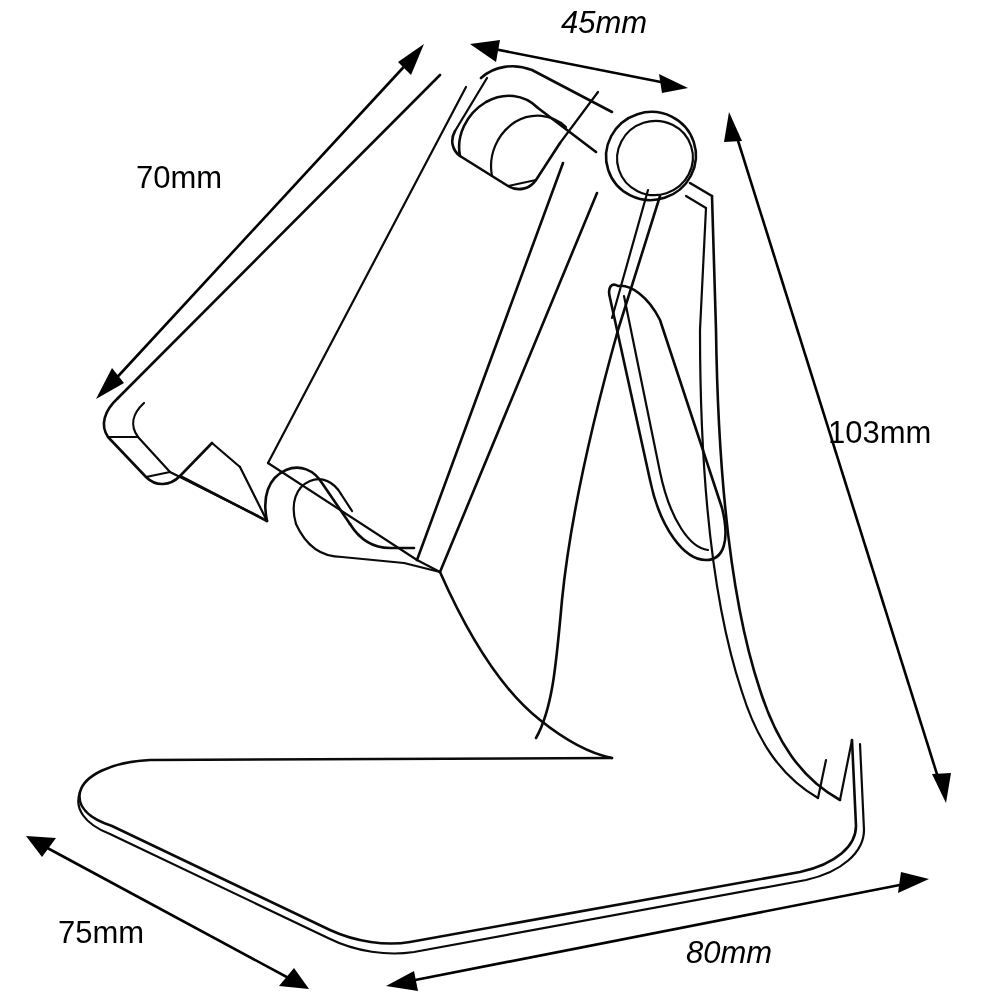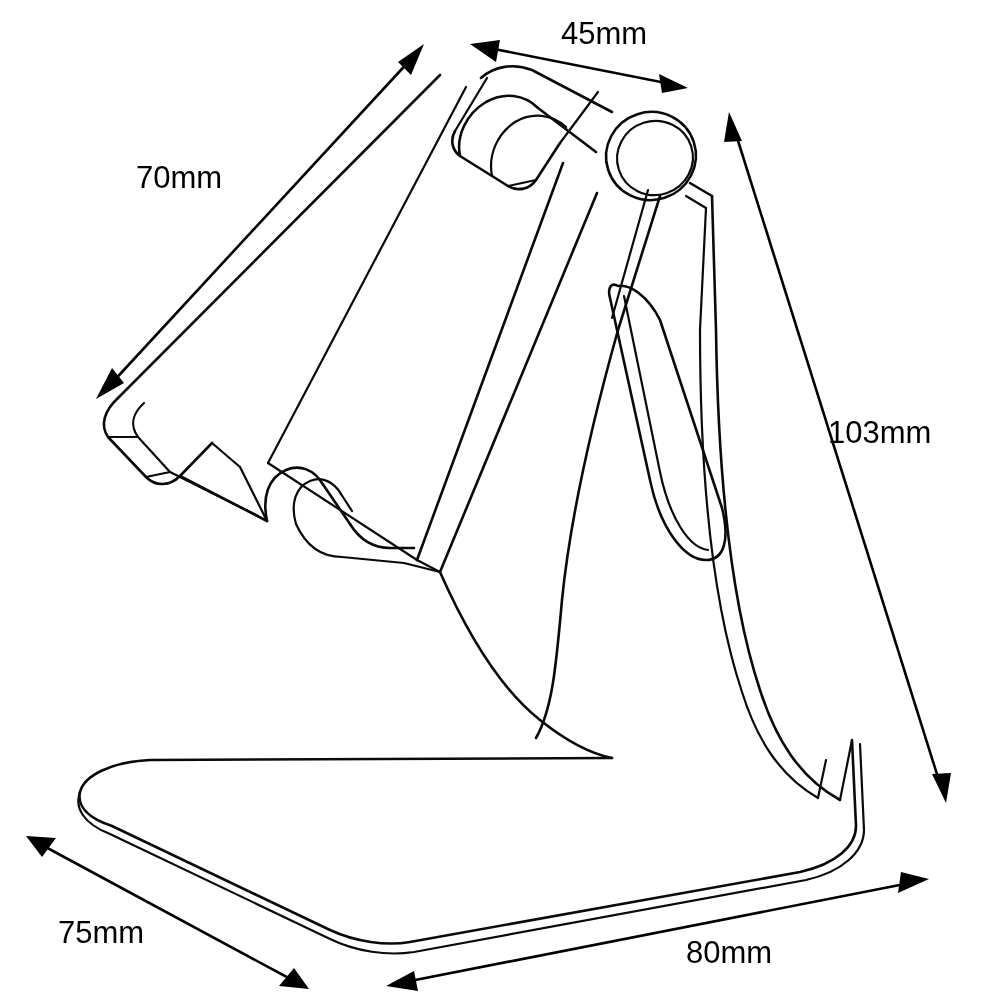--- a/index.html
+++ b/index.html
@@ -228,23 +228,23 @@
     </g>
 
     <g>
       <line class="dim-line" x1="400" y1="983" x2="915" y2="882"></line>
       <polygon class="arrow-head" points="386,986 414,971 418,991"></polygon>
       <polygon class="arrow-head" points="929,879 901,872 898,893"></polygon>
     </g>
 
   </svg>
 
-  <div class="dim-label" style="left:561px; top:16px;">45mm</div>
+  <div class="dim-label" style="left:561px; top:5px;font-style:italic;">45mm</div>
 
   <div class="dim-label" style="left:136px; top:160px;">70mm</div>
 
   <div class="dim-label" style="left:828px; top:415px;">103mm</div>
 
   <div class="dim-label" style="left:58px; top:915px;text-align:center;">75mm</div>
 
-  <div class="dim-label" style="left:686px; top:935px;">80mm</div>
+  <div class="dim-label" style="left:686px; top:935px;font-style:italic;">80mm</div>
 
 </div>
 
 </body></html>

